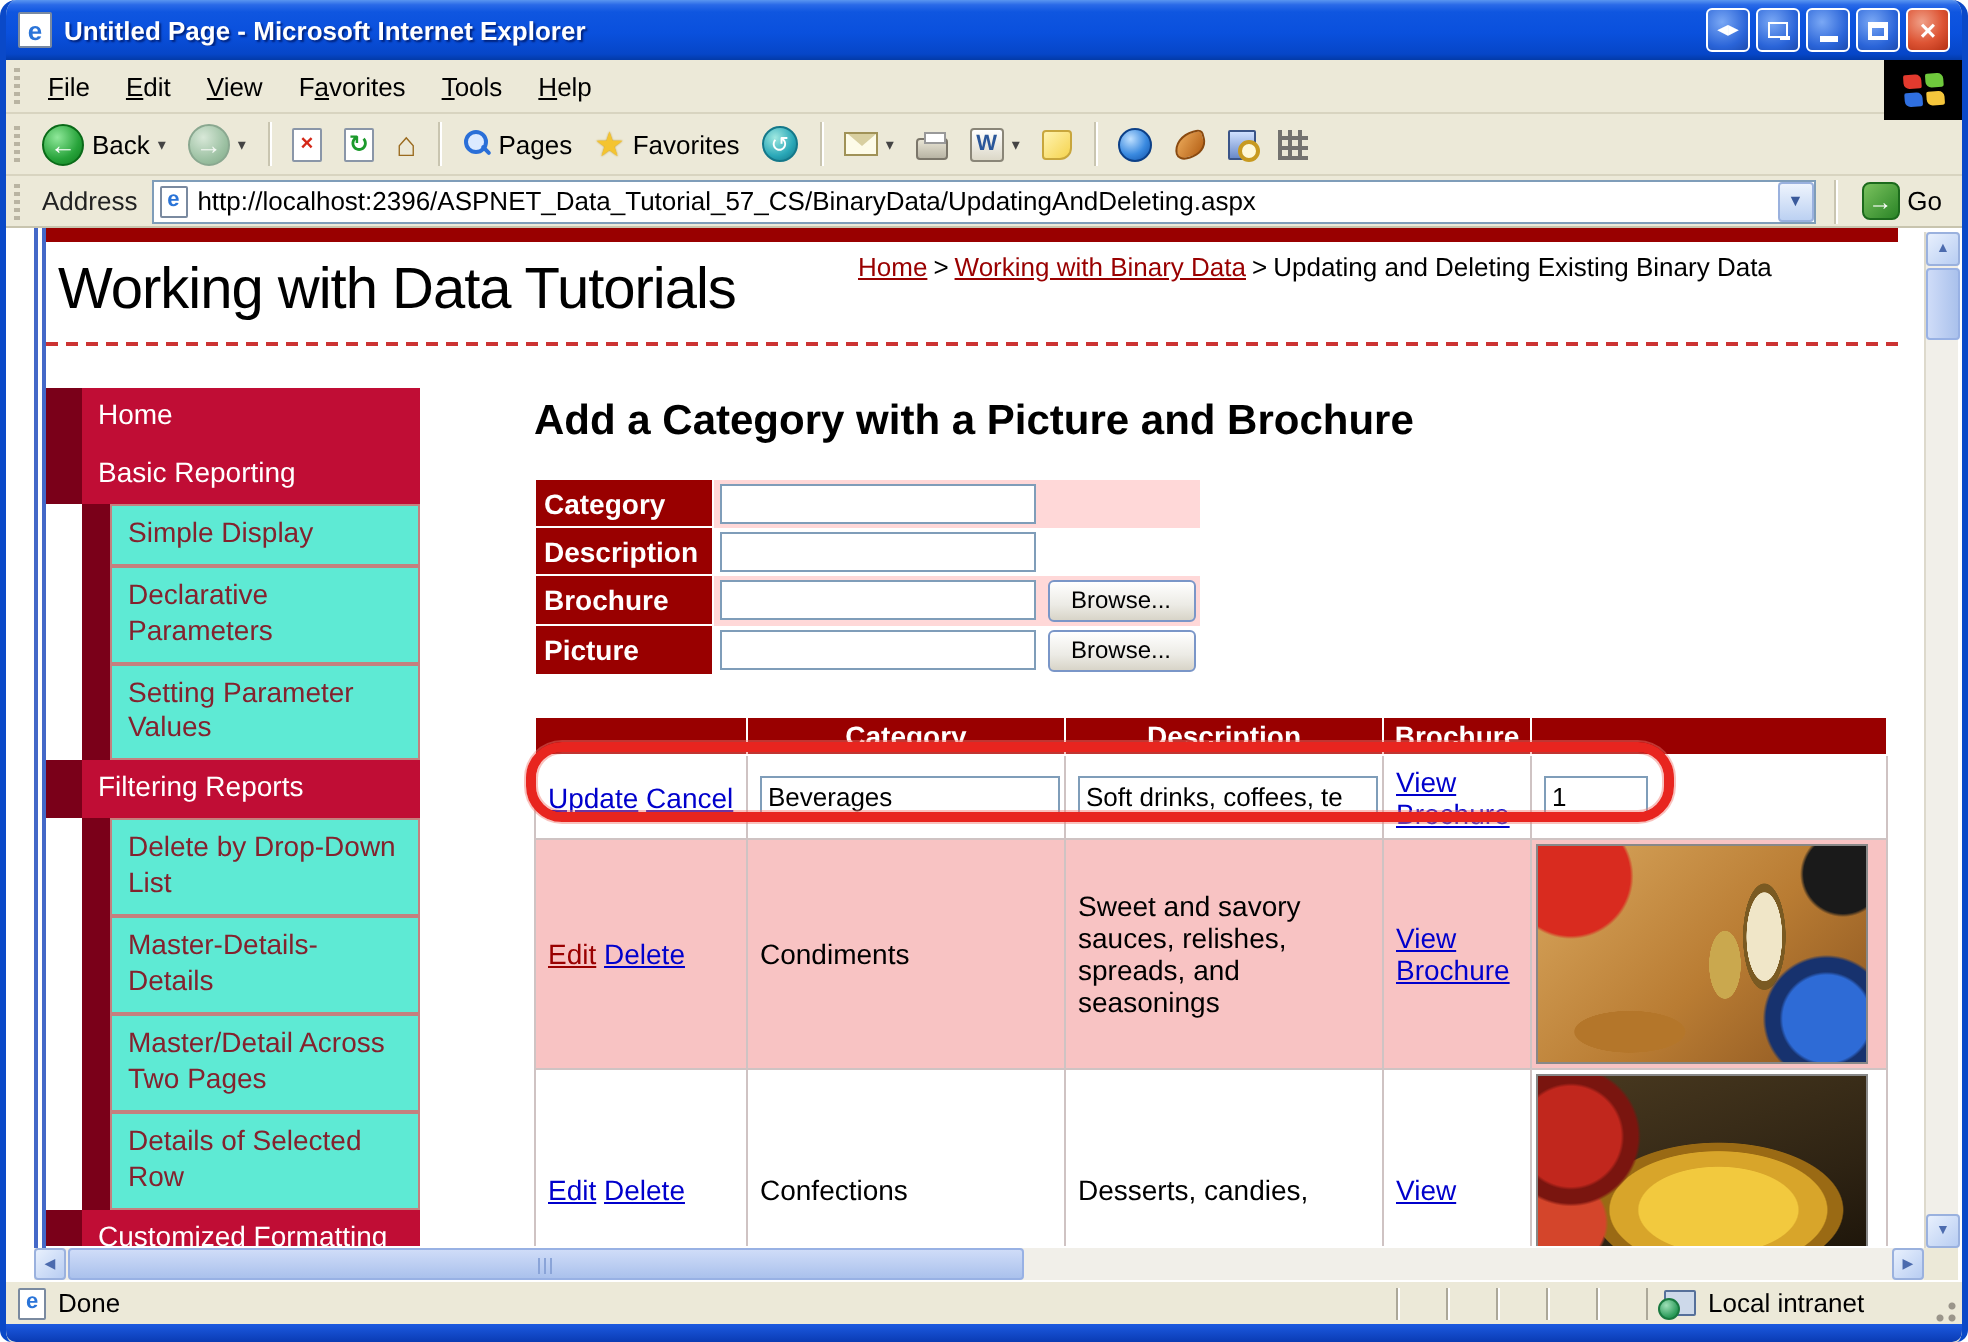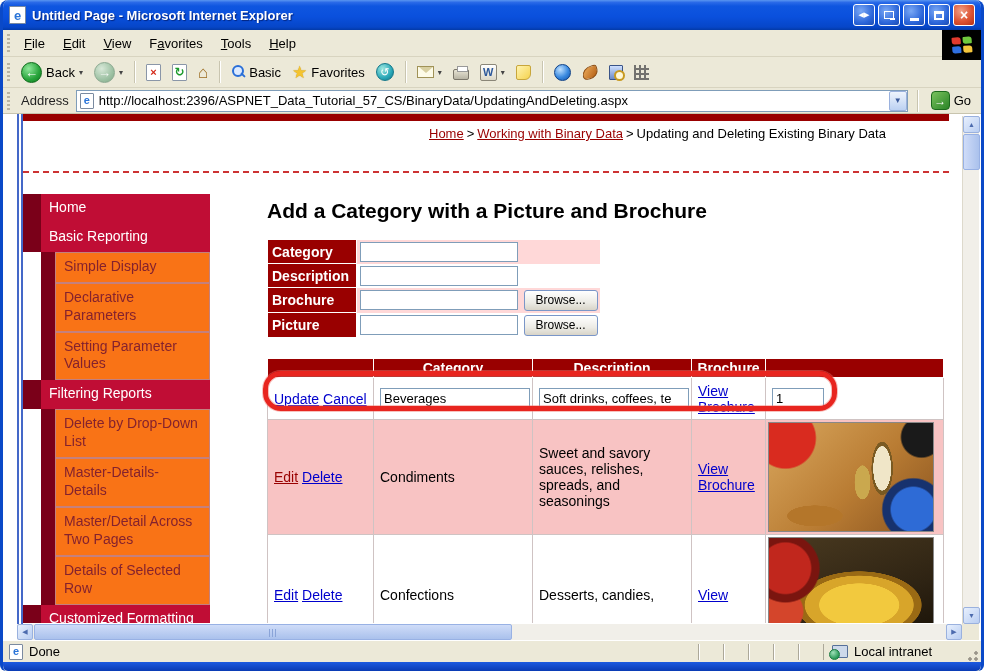--- a/index.html
+++ b/index.html
@@ -112,21 +112,21 @@
   .pg-body { position:relative; height:450px; overflow:hidden; }
 
   
   .sidebar { position:absolute; left:0; top:21px; width:187px; }
   .s-item { display:flex; align-items:stretch; }
   .s-tab { width:18px; background:#7a0019; }
   .s-label { flex:1; font-size:14px; line-height:1.28; padding:5px 8px 6px; }
   .s-item.top .s-label { background:#c00d35; color:#fff; }
   .s-item.sub { margin-left:18px; }
   .s-item.sub .s-tab { width:14px; }
-  .s-item.sub .s-label { background:#f97316; color:#84222e; border:1px solid #c4807e; }
+  .s-item.sub .s-label { background:#5eead4; color:#84222e; border:1px solid #c4807e; }
 
   
   .main { position:absolute; left:244px; top:14px; width:682px; }
   .main h2 { font-size:21px; font-weight:bold; color:#000; margin:12px 0 16px; }
 
   table.form { border-collapse:collapse; width:333px; margin-bottom:20px; }
   table.form td { font-size:14px; vertical-align:middle; }
   td.flabel { width:91px; background:#990000; color:#fff; font-weight:bold; padding:3px 4px; border:1px solid #fff; }
   td.finput { width:164px; padding:2px 3px; }
   td.fextra { width:78px; padding:2px 2px; }
@@ -282,21 +282,21 @@
       <span class="docic">
           <span class="gr">↻</span>
         </span>
     </div>
     <div class="tb-btn">
       <span class="homeic">⌂</span>
     </div>
     <div class="tbsep"></div>
     <div class="tb-btn">
       <span class="magnifier"></span>
-      <span>Basic</span>
+      <span>Pages</span>
     </div>
     <div class="tb-btn">
       <span class="star">★</span>
       <span>Favorites</span>
     </div>
     <div class="tb-btn">
       <span class="historyic">
           <span>↺</span>
         </span>
     </div>
@@ -348,20 +348,21 @@
           <span>→</span>
         </span>
       <span class="go-label">Go</span>
     </div>
   </div>
 
   <div class="content">
     <div class="page">
       <div class="redbar"></div>
       <div class="pg-header">
+        <div class="site-title">Working with Data Tutorials</div>
         <div class="breadcrumb">
           <a href="#">Home</a><span class="bsep">&gt;</span><a href="#">Working with Binary Data</a><span class="bsep">&gt;</span><span>Updating and Deleting Existing Binary Data</span>
         </div>
       </div>
       <div class="pg-body">
 
         <div class="sidebar">
           <div class="s-item top">
               <span class="s-tab"></span>
               <span class="s-label">Home</span>

